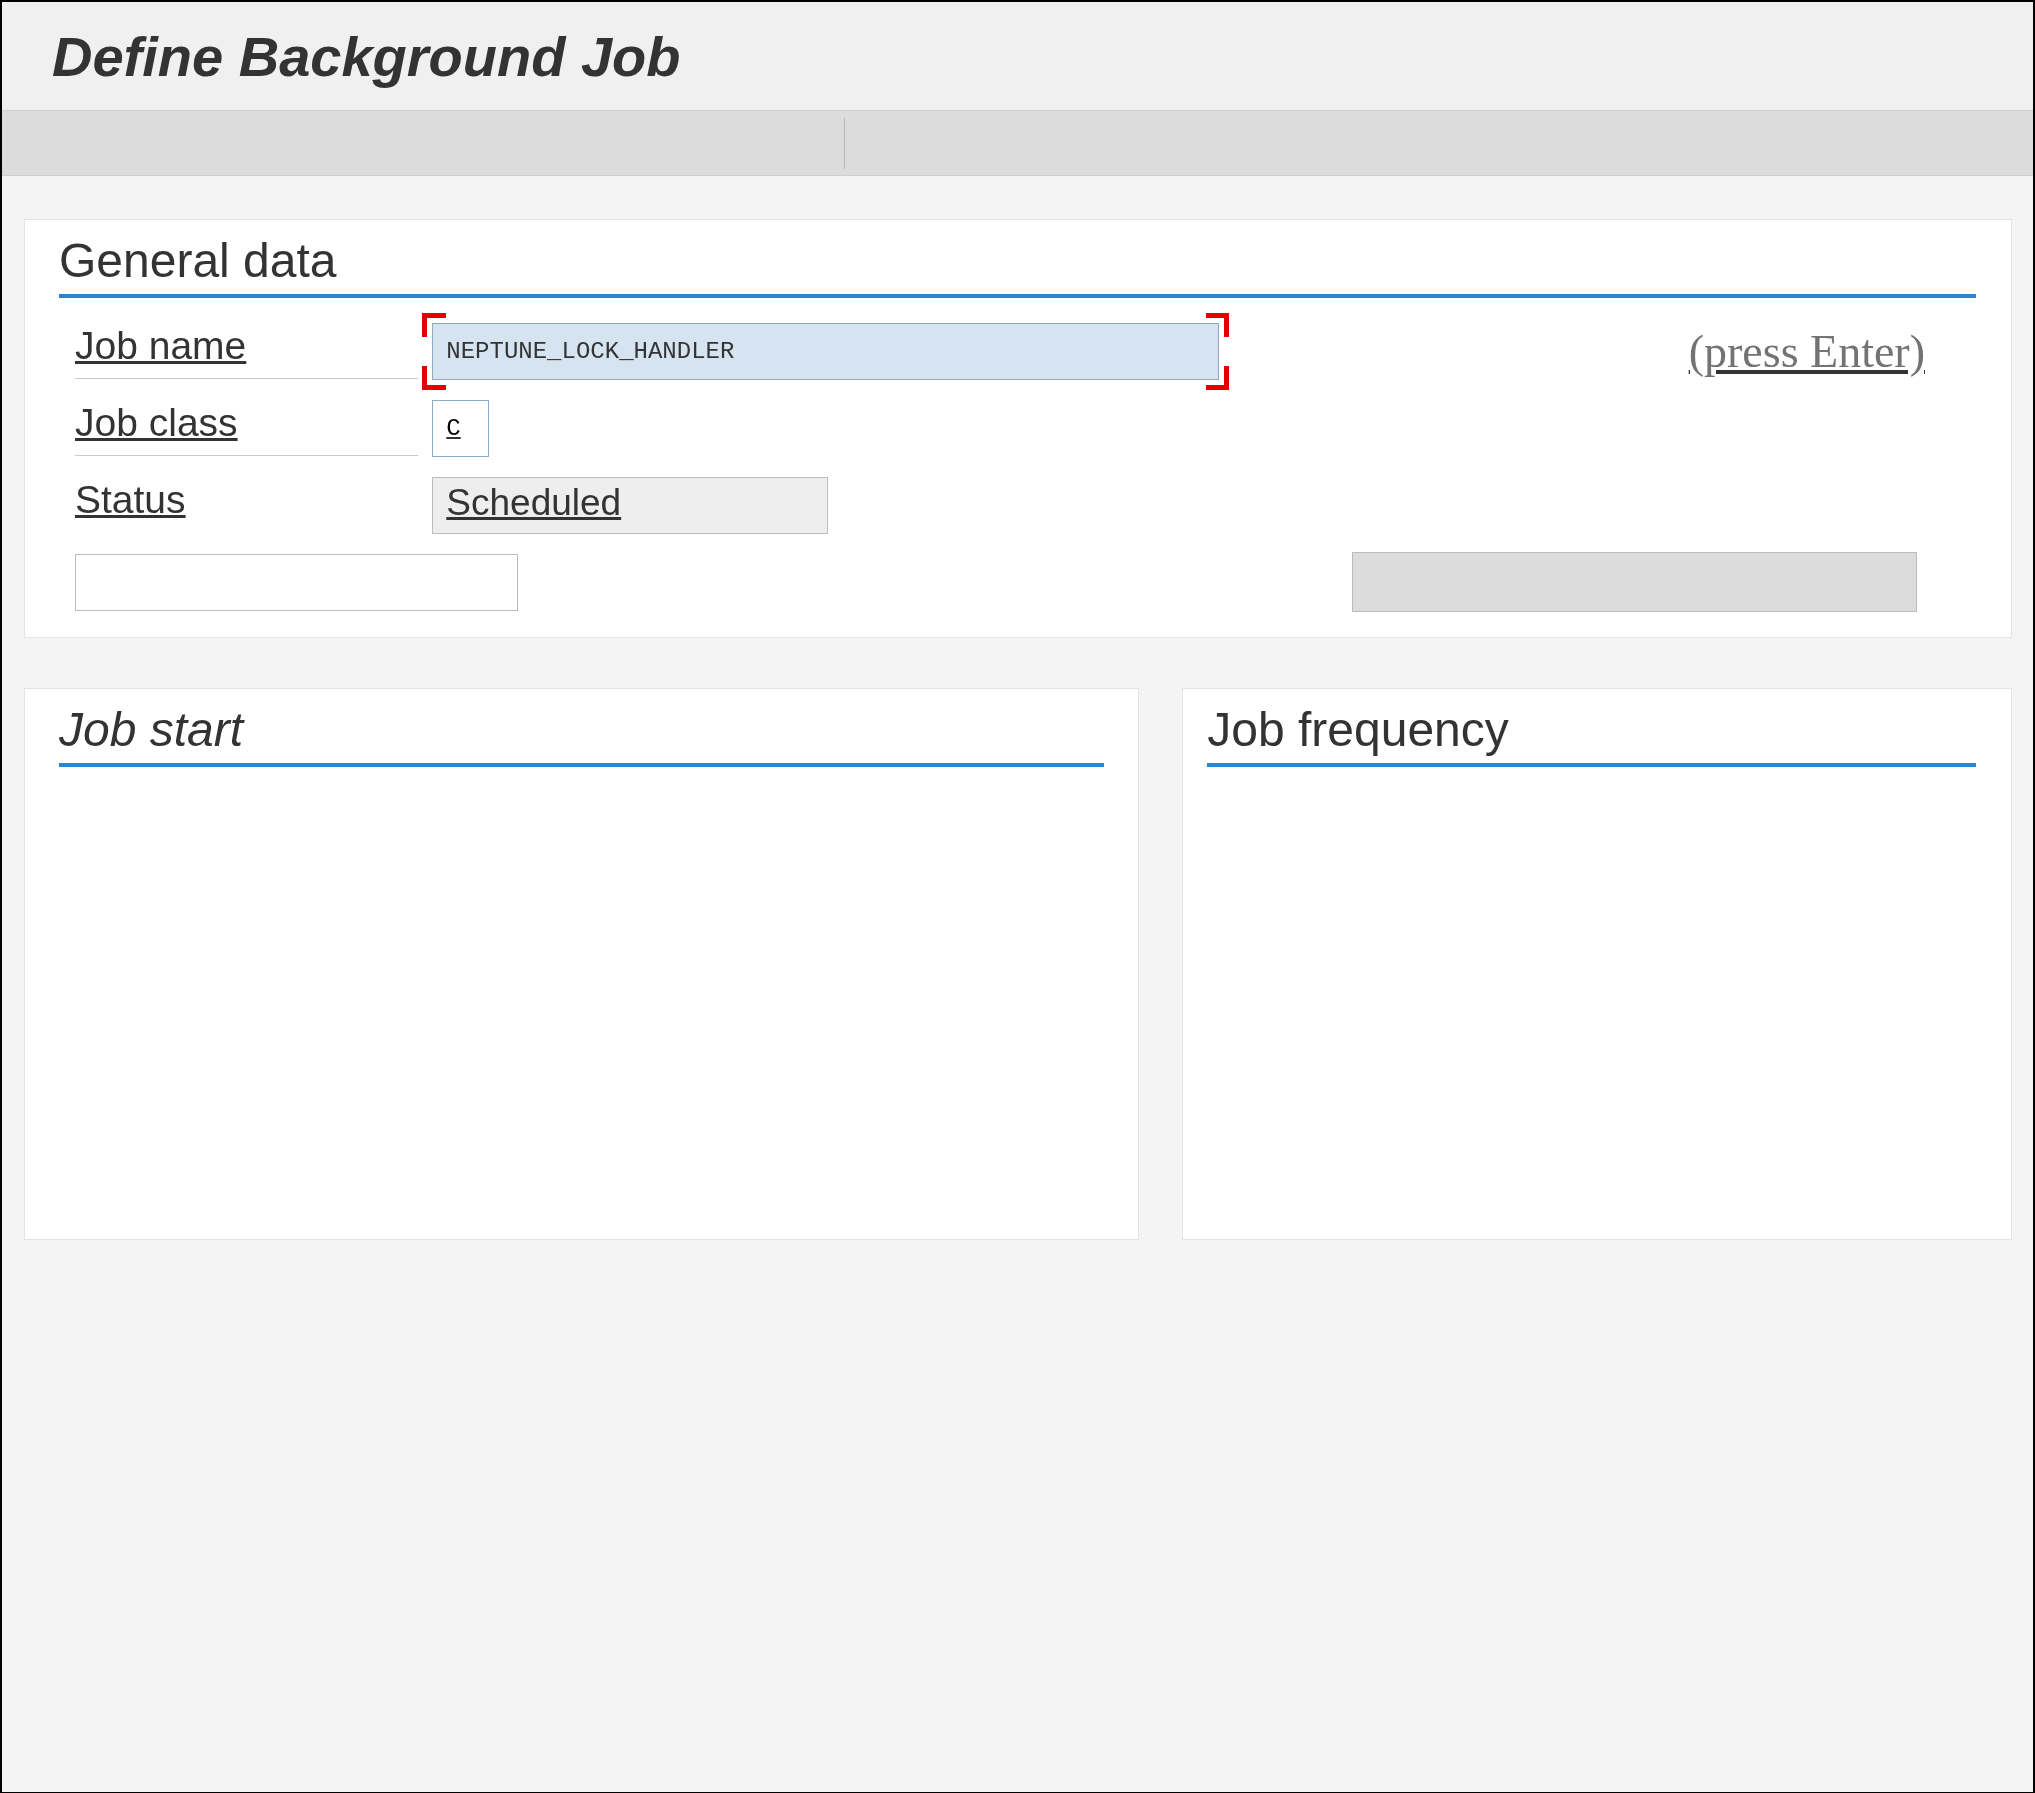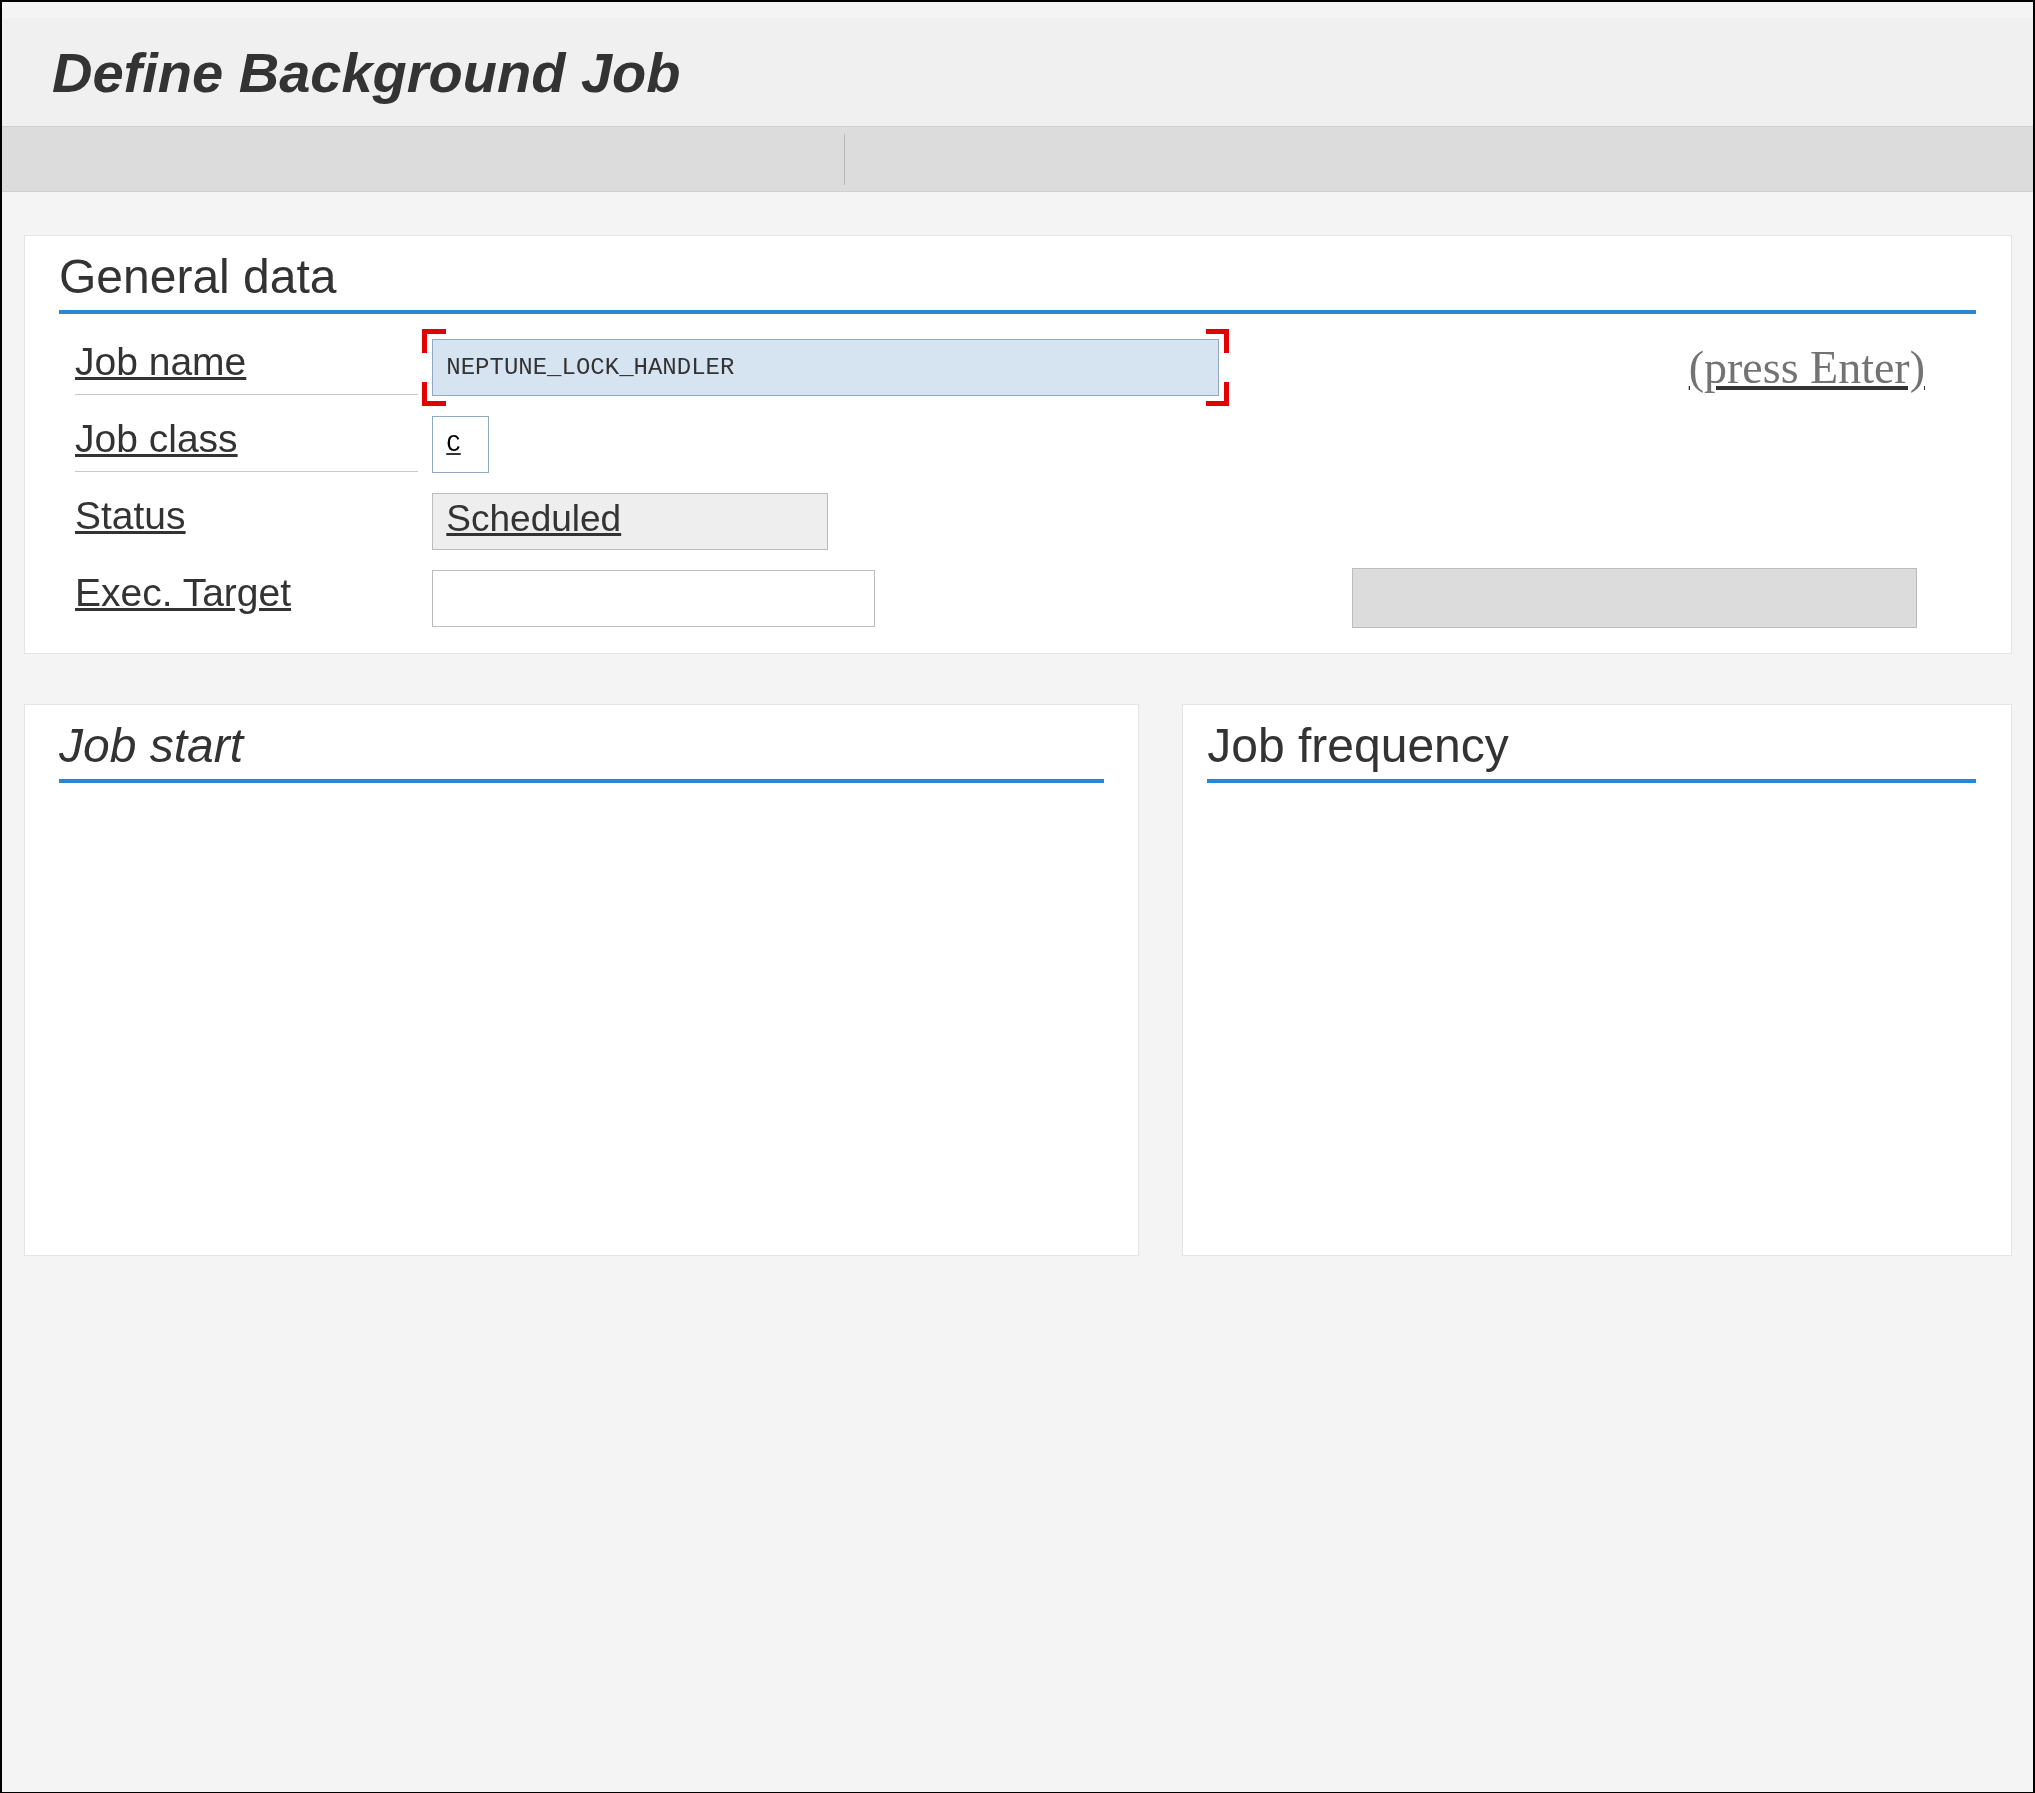--- a/index.html
+++ b/index.html
@@ -14,21 +14,20 @@
     font-size: 39px;
     color: #333;
     border: 2.9px solid #000;
     box-sizing: border-box;
   }
   
   .title-bar {
     background: #f0f0f0;
     padding: 21.5px 43px 21.5px 50px;
     border-bottom: 1.4px solid #cfcfcf;
-    margin-top: 16px;
   }
   .title-bar h1 {
     margin: 0;
     font-style: italic;
     font-weight: 700;
     font-size: 56px;
     color: #333;
   }
   
   .toolbar {
@@ -225,21 +224,20 @@
         <div class="label-cell">Job class</div>
         <input type="text" class="input-text small-input" value="C" style="">
       </div>
 
       <div class="row nounderline">
         <div class="label-cell">Status</div>
         <div class="status-field">Scheduled</div>
       </div>
 
       <div class="row nounderline">
-        <div class="label-cell">Exec. Target</div>
         <input type="text" class="exec-input" value="" style="">
         <button class="spool-btn"></button>
       </div>
 
     </div>
   </div>
 
   <div class="two-col">
     <div class="panel start">
       <div class="panel-title">Job start</div>

